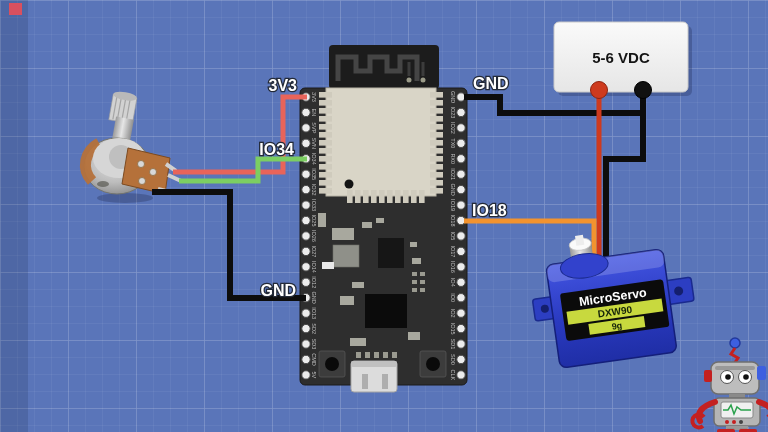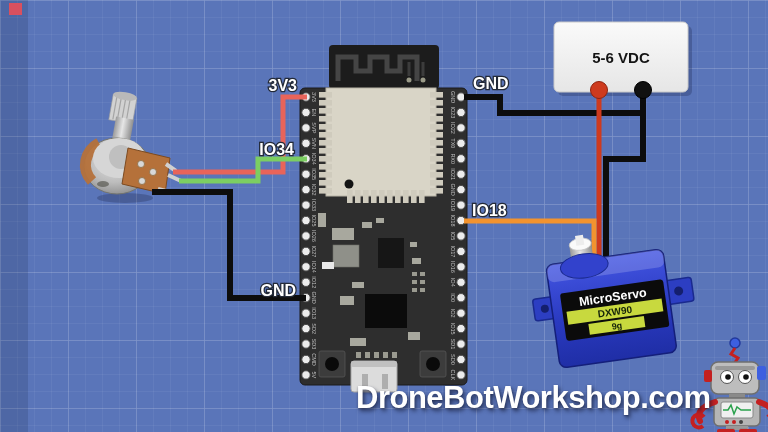--- a/index.html
+++ b/index.html
@@ -322,14 +322,13 @@
     <path d="M759,402 C771,406 776,412 772,420" stroke="#c42020" stroke-width="6" fill="none" stroke-linecap="round"></path>
     <path d="M768,417 A6.5,6.5 0 1 1 769,426" stroke="#c42020" stroke-width="4" fill="none"></path>
     <rect x="726" y="426" width="22" height="4" fill="#999"></rect>
     <rect x="727" y="428" width="7" height="6" fill="#8f8f8f"></rect>
     <rect x="740" y="428" width="7" height="6" fill="#8f8f8f"></rect>
     <rect x="717" y="429" width="18" height="6" rx="2" fill="#c42020"></rect>
     <rect x="739" y="429" width="18" height="6" rx="2" fill="#c42020"></rect>
   </g>
 </svg>
 
-<div class="watermark">DroneBotWorkshop.com</div>
 </div>
 
 </body></html>

